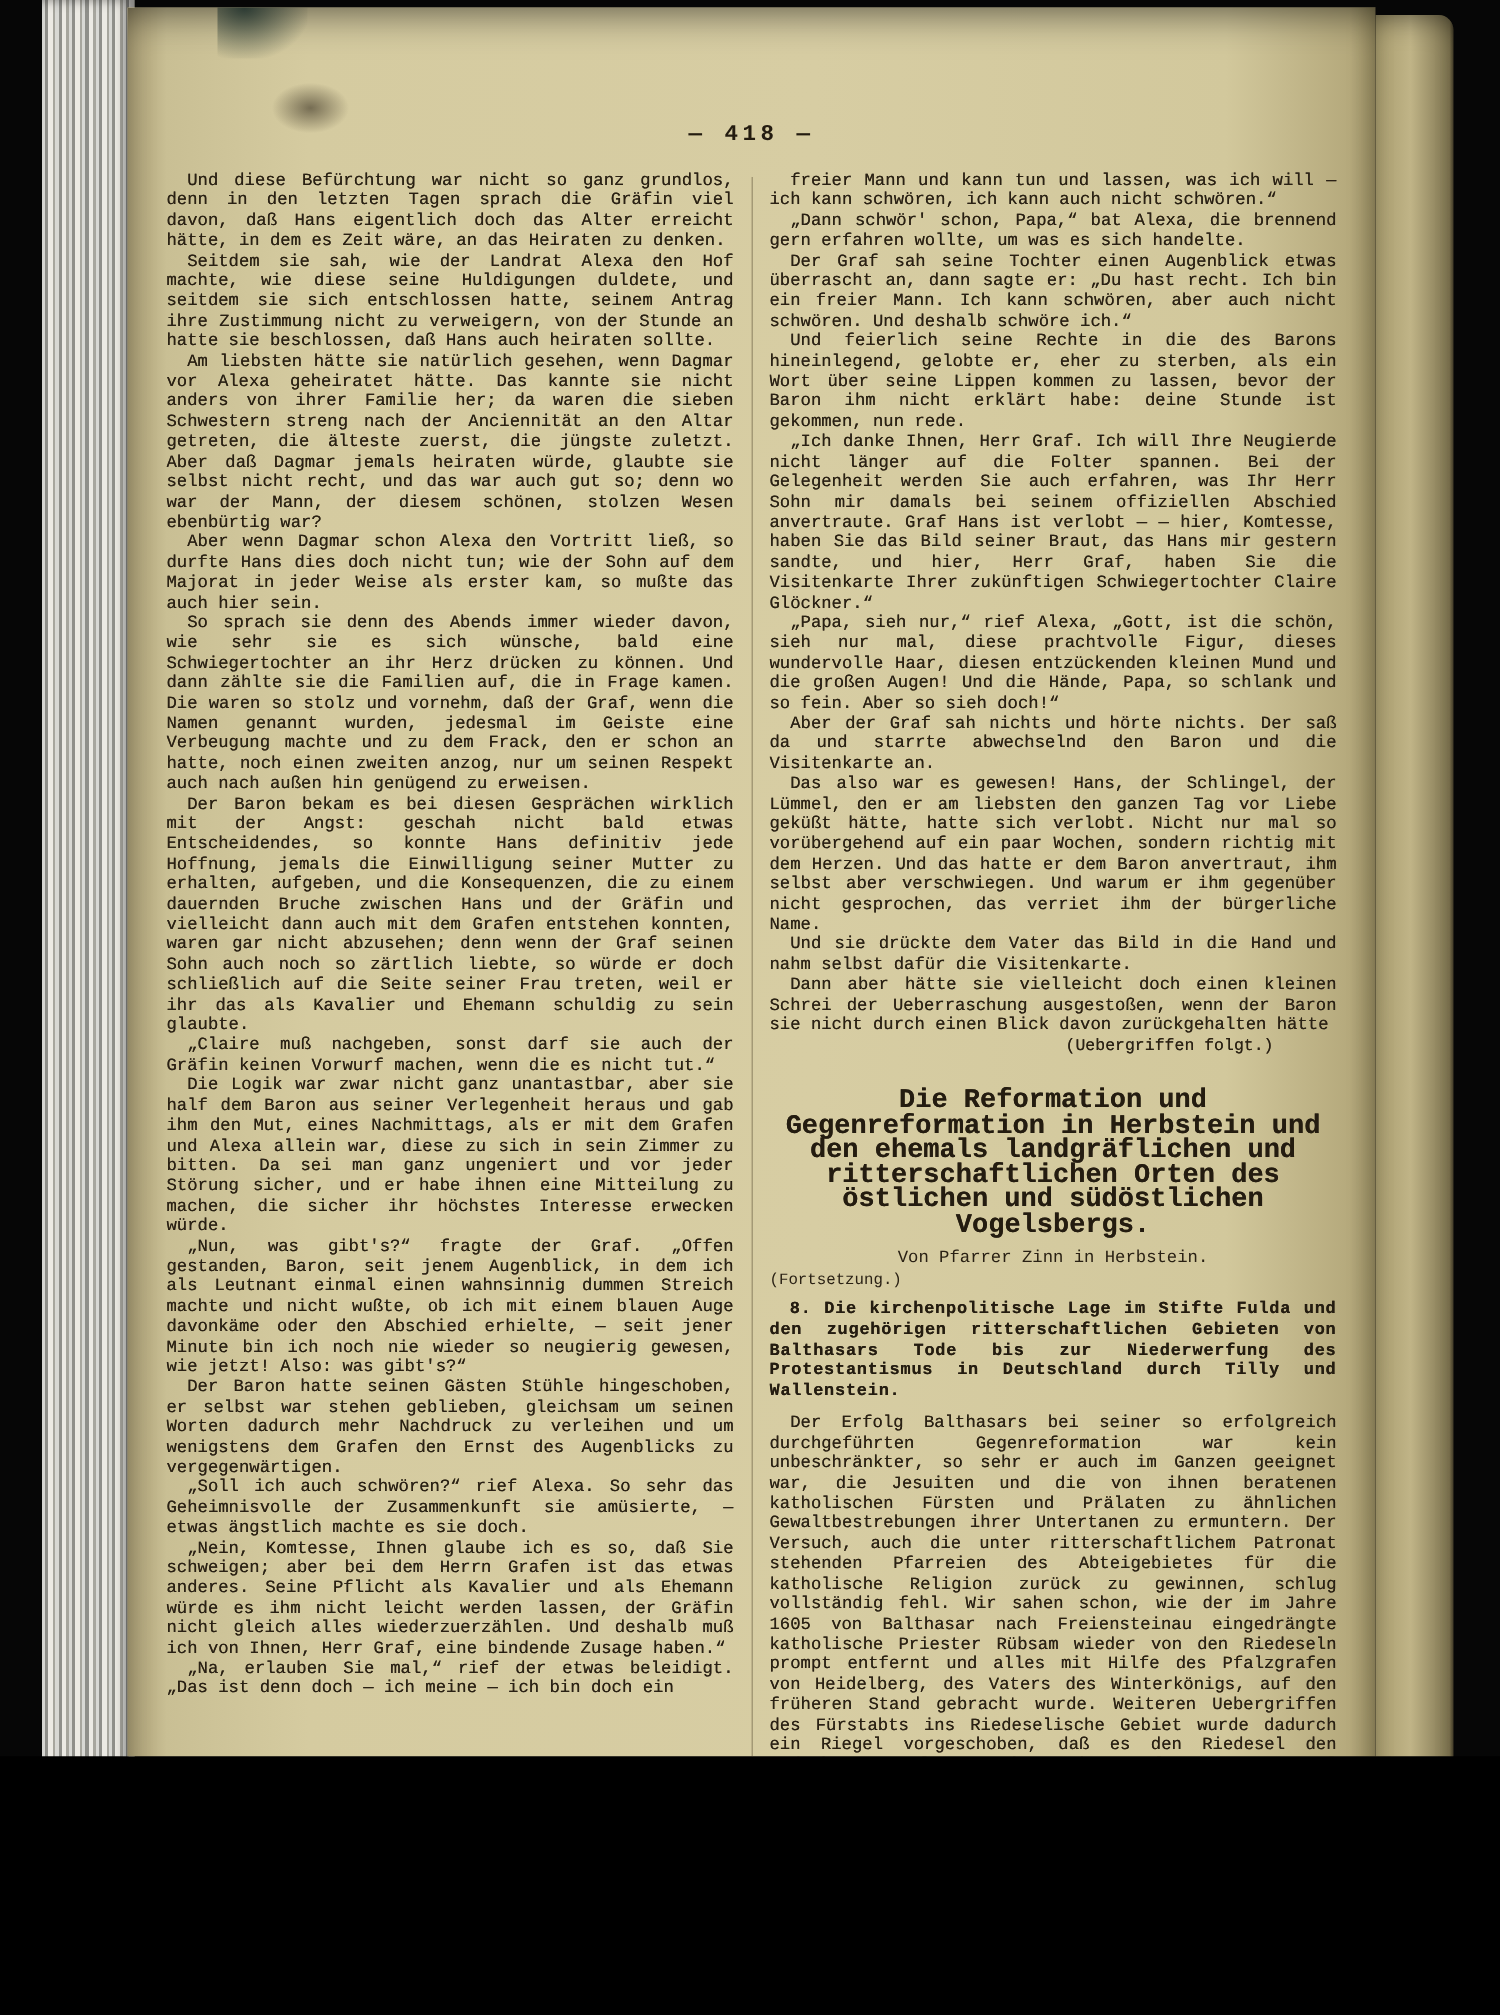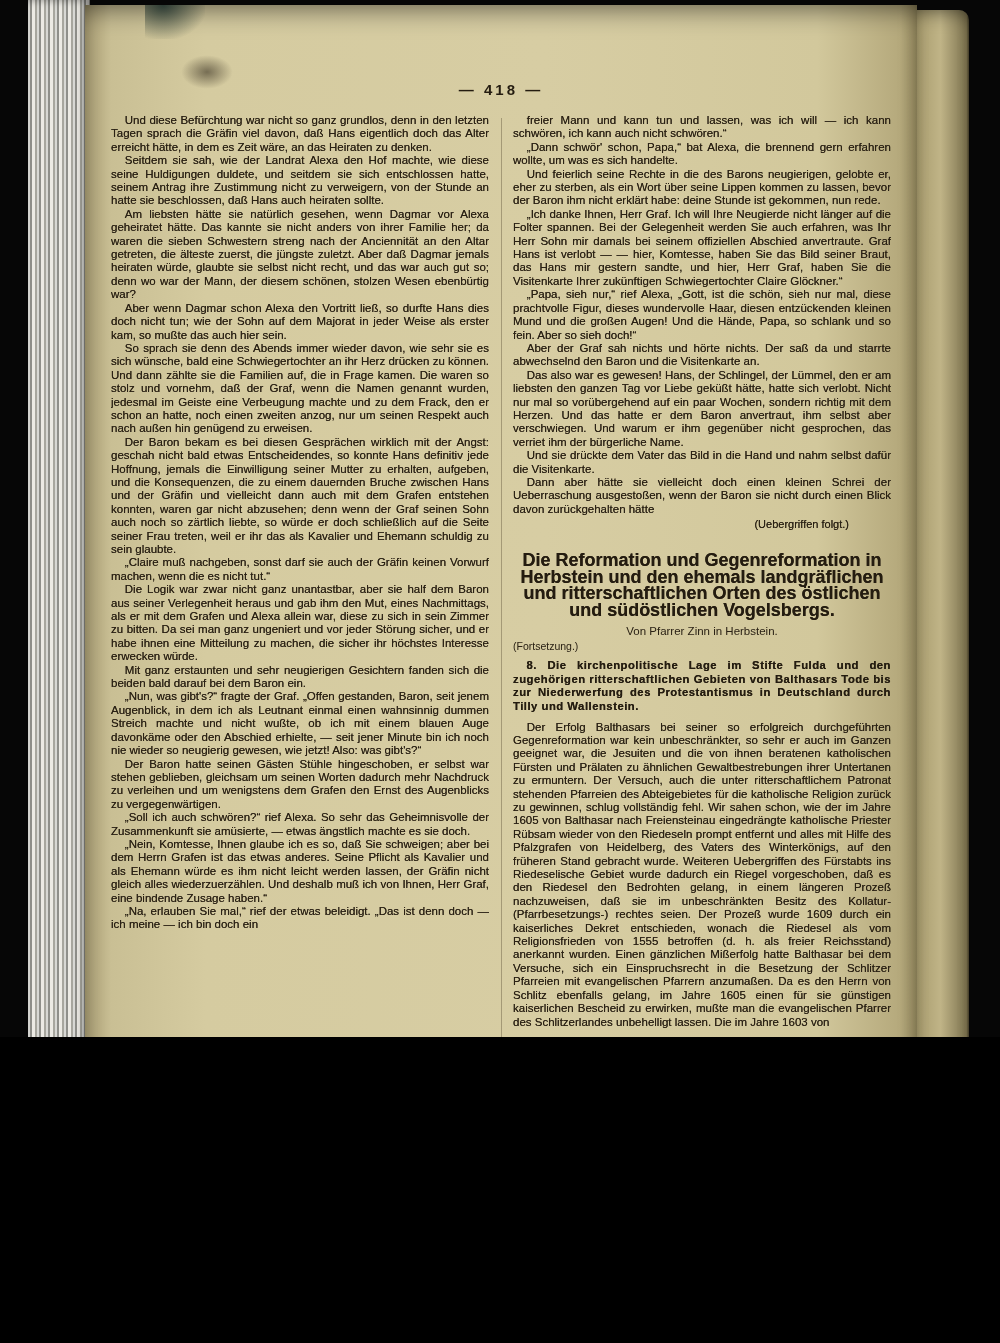--- a/index.html
+++ b/index.html
@@ -1,17 +1,17 @@
 <!DOCTYPE html>
 <html><head>
 <meta charset="utf-8">
 <style>
   html,body{margin:0;padding:0;background:#000;}
-  .scene{position:relative;width:1000px;height:1037px;background:#060606;overflow:hidden;
-         font-family:Liberation Sans, sans-serif;}
+  .scene{position:relative;width:1000px;height:1171px;background:#060606;overflow:hidden;
+         font-family:Liberation Mono, monospace;}
   
   .page-stack{position:absolute;left:28px;top:0;width:62px;height:1343px;
     background:repeating-linear-gradient(90deg,#d8d8d4 0 2px,#8f8f8a 2px 4px,#eceae4 4px 7px,#a7a69e 7px 9px);
     box-shadow:inset -6px 0 8px rgba(0,0,0,.45);}
   
   .page{position:absolute;left:85px;top:5px;width:832px;height:1332px;
     background:linear-gradient(90deg,#a99d74 0px,#c9bf94 26px,#d5cba0 120px,#d7cda3 55%,#d2c89c 88%,#b5a97c 98%,#978b60 100%);
     box-shadow:inset 0 18px 28px -16px rgba(0,0,0,.6), inset 0 -20px 30px -16px rgba(0,0,0,.55);}
   
   .under-page{position:absolute;left:917px;top:10px;width:52px;height:1322px;border-radius:0 10px 10px 0;
@@ -60,33 +60,33 @@
     <div class="columns">
       <div class="col">
           <p class="para">Und diese Befürchtung war nicht so ganz grundlos, denn in den letzten Tagen sprach die Gräfin viel davon, daß Hans eigentlich doch das Alter erreicht hätte, in dem es Zeit wäre, an das Heiraten zu denken.</p>
           <p class="para">Seitdem sie sah, wie der Landrat Alexa den Hof machte, wie diese seine Huldigungen duldete, und seitdem sie sich entschlossen hatte, seinem Antrag ihre Zustimmung nicht zu verweigern, von der Stunde an hatte sie beschlossen, daß Hans auch heiraten sollte.</p>
           <p class="para">Am liebsten hätte sie natürlich gesehen, wenn Dagmar vor Alexa geheiratet hätte. Das kannte sie nicht anders von ihrer Familie her; da waren die sieben Schwestern streng nach der Anciennität an den Altar getreten, die älteste zuerst, die jüngste zuletzt. Aber daß Dagmar jemals heiraten würde, glaubte sie selbst nicht recht, und das war auch gut so; denn wo war der Mann, der diesem schönen, stolzen Wesen ebenbürtig war?</p>
           <p class="para">Aber wenn Dagmar schon Alexa den Vortritt ließ, so durfte Hans dies doch nicht tun; wie der Sohn auf dem Majorat in jeder Weise als erster kam, so mußte das auch hier sein.</p>
           <p class="para">So sprach sie denn des Abends immer wieder davon, wie sehr sie es sich wünsche, bald eine Schwiegertochter an ihr Herz drücken zu können. Und dann zählte sie die Familien auf, die in Frage kamen. Die waren so stolz und vornehm, daß der Graf, wenn die Namen genannt wurden, jedesmal im Geiste eine Verbeugung machte und zu dem Frack, den er schon an hatte, noch einen zweiten anzog, nur um seinen Respekt auch nach außen hin genügend zu erweisen.</p>
           <p class="para">Der Baron bekam es bei diesen Gesprächen wirklich mit der Angst: geschah nicht bald etwas Entscheidendes, so konnte Hans definitiv jede Hoffnung, jemals die Einwilligung seiner Mutter zu erhalten, aufgeben, und die Konsequenzen, die zu einem dauernden Bruche zwischen Hans und der Gräfin und vielleicht dann auch mit dem Grafen entstehen konnten, waren gar nicht abzusehen; denn wenn der Graf seinen Sohn auch noch so zärtlich liebte, so würde er doch schließlich auf die Seite seiner Frau treten, weil er ihr das als Kavalier und Ehemann schuldig zu sein glaubte.</p>
           <p class="para">„Claire muß nachgeben, sonst darf sie auch der Gräfin keinen Vorwurf machen, wenn die es nicht tut.“</p>
           <p class="para">Die Logik war zwar nicht ganz unantastbar, aber sie half dem Baron aus seiner Verlegenheit heraus und gab ihm den Mut, eines Nachmittags, als er mit dem Grafen und Alexa allein war, diese zu sich in sein Zimmer zu bitten. Da sei man ganz ungeniert und vor jeder Störung sicher, und er habe ihnen eine Mitteilung zu machen, die sicher ihr höchstes Interesse erwecken würde.</p>
-          <p class="para">Mit ganz erstaunten und sehr neugierigen Gesichtern fanden sich die beiden bald darauf bei dem Baron ein.</p>
           <p class="para">„Nun, was gibt's?“ fragte der Graf. „Offen gestanden, Baron, seit jenem Augenblick, in dem ich als Leutnant einmal einen wahnsinnig dummen Streich machte und nicht wußte, ob ich mit einem blauen Auge davonkäme oder den Abschied erhielte, — seit jener Minute bin ich noch nie wieder so neugierig gewesen, wie jetzt! Also: was gibt's?“</p>
           <p class="para">Der Baron hatte seinen Gästen Stühle hingeschoben, er selbst war stehen geblieben, gleichsam um seinen Worten dadurch mehr Nachdruck zu verleihen und um wenigstens dem Grafen den Ernst des Augenblicks zu vergegenwärtigen.</p>
           <p class="para">„Soll ich auch schwören?“ rief Alexa. So sehr das Geheimnisvolle der Zusammenkunft sie amüsierte, — etwas ängstlich machte es sie doch.</p>
           <p class="para">„Nein, Komtesse, Ihnen glaube ich es so, daß Sie schweigen; aber bei dem Herrn Grafen ist das etwas anderes. Seine Pflicht als Kavalier und als Ehemann würde es ihm nicht leicht werden lassen, der Gräfin nicht gleich alles wiederzuerzählen. Und deshalb muß ich von Ihnen, Herr Graf, eine bindende Zusage haben.“</p>
           <p class="para">„Na, erlauben Sie mal,“ rief der etwas beleidigt. „Das ist denn doch — ich meine — ich bin doch ein</p>
         </div>
 
       <div class="col">
         <div>
             <p class="para">freier Mann und kann tun und lassen, was ich will — ich kann schwören, ich kann auch nicht schwören.“</p>
             <p class="para">„Dann schwör' schon, Papa,“ bat Alexa, die brennend gern erfahren wollte, um was es sich handelte.</p>
-            <p class="para">Und feierlich seine Rechte in die des Barons neugierigen, gelobte er, eher zu sterben, als ein Wort über seine Lippen kommen zu lassen, bevor der Baron ihm nicht erklärt habe: deine Stunde ist gekommen, nun rede.</p>
+            <p class="para">Der Graf sah seine Tochter einen Augenblick etwas überrascht an, dann sagte er: „Du hast recht. Ich bin ein freier Mann. Ich kann schwören, aber auch nicht schwören. Und deshalb schwöre ich.“</p>
+            <p class="para">Und feierlich seine Rechte in die des Barons hineinlegend, gelobte er, eher zu sterben, als ein Wort über seine Lippen kommen zu lassen, bevor der Baron ihm nicht erklärt habe: deine Stunde ist gekommen, nun rede.</p>
             <p class="para">„Ich danke Ihnen, Herr Graf. Ich will Ihre Neugierde nicht länger auf die Folter spannen. Bei der Gelegenheit werden Sie auch erfahren, was Ihr Herr Sohn mir damals bei seinem offiziellen Abschied anvertraute. Graf Hans ist verlobt — — hier, Komtesse, haben Sie das Bild seiner Braut, das Hans mir gestern sandte, und hier, Herr Graf, haben Sie die Visitenkarte Ihrer zukünftigen Schwiegertochter Claire Glöckner.“</p>
             <p class="para">„Papa, sieh nur,“ rief Alexa, „Gott, ist die schön, sieh nur mal, diese prachtvolle Figur, dieses wundervolle Haar, diesen entzückenden kleinen Mund und die großen Augen! Und die Hände, Papa, so schlank und so fein. Aber so sieh doch!“</p>
             <p class="para">Aber der Graf sah nichts und hörte nichts. Der saß da und starrte abwechselnd den Baron und die Visitenkarte an.</p>
             <p class="para">Das also war es gewesen! Hans, der Schlingel, der Lümmel, den er am liebsten den ganzen Tag vor Liebe geküßt hätte, hatte sich verlobt. Nicht nur mal so vorübergehend auf ein paar Wochen, sondern richtig mit dem Herzen. Und das hatte er dem Baron anvertraut, ihm selbst aber verschwiegen. Und warum er ihm gegenüber nicht gesprochen, das verriet ihm der bürgerliche Name.</p>
             <p class="para">Und sie drückte dem Vater das Bild in die Hand und nahm selbst dafür die Visitenkarte.</p>
             <p class="para">Dann aber hätte sie vielleicht doch einen kleinen Schrei der Ueberraschung ausgestoßen, wenn der Baron sie nicht durch einen Blick davon zurückgehalten hätte</p>
           </div>
         <p class="cont-note">(Uebergriffen folgt.)</p>
 
         <div class="article">

